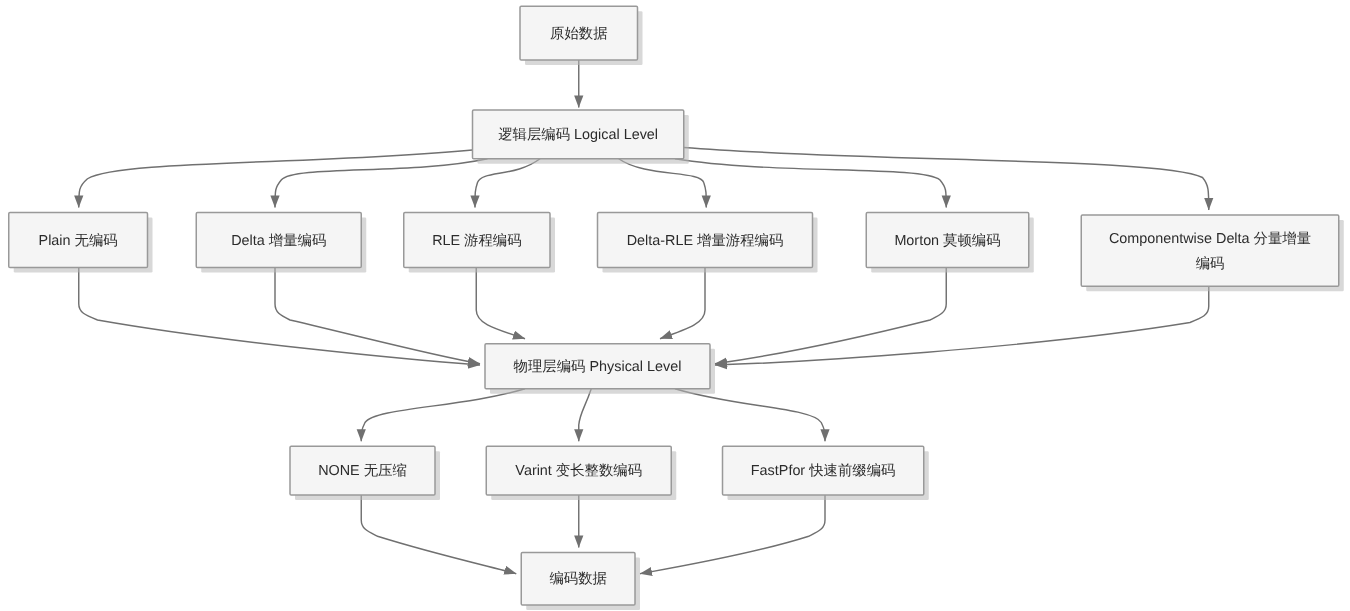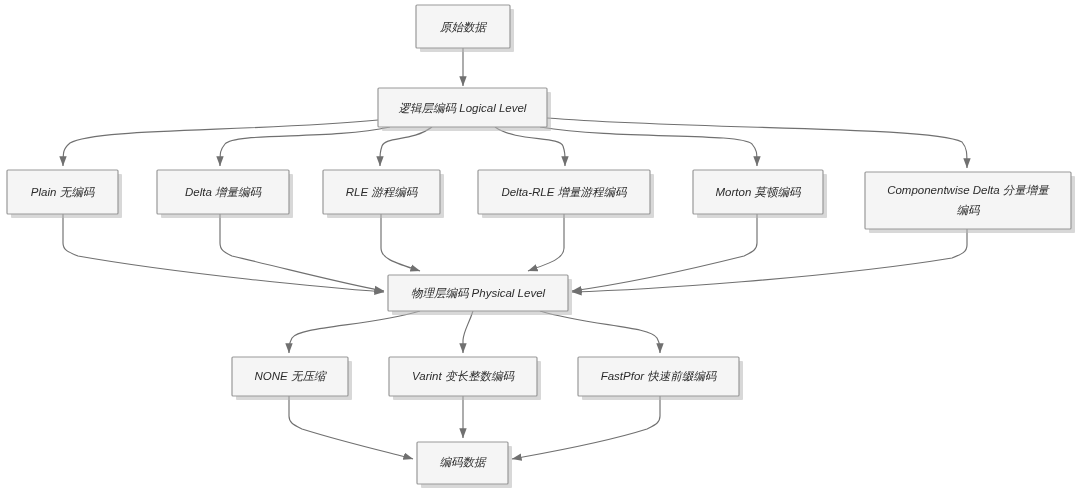--- a/index.html
+++ b/index.html
@@ -10,21 +10,20 @@
   body {
     width: 1080px;
     height: 489px;
     font-family: "Liberation Sans", sans-serif;
     overflow: hidden;
   }
   #diagram-root {
     position: relative;
     width: 1080px;
     height: 489px;
-    font-style: italic;
   }
   svg.flow {
     position: absolute;
     top: 0;
     left: 0;
     width: 1080px;
     height: 489px;
   }
   .node-rect {
     fill: #f5f5f5;

